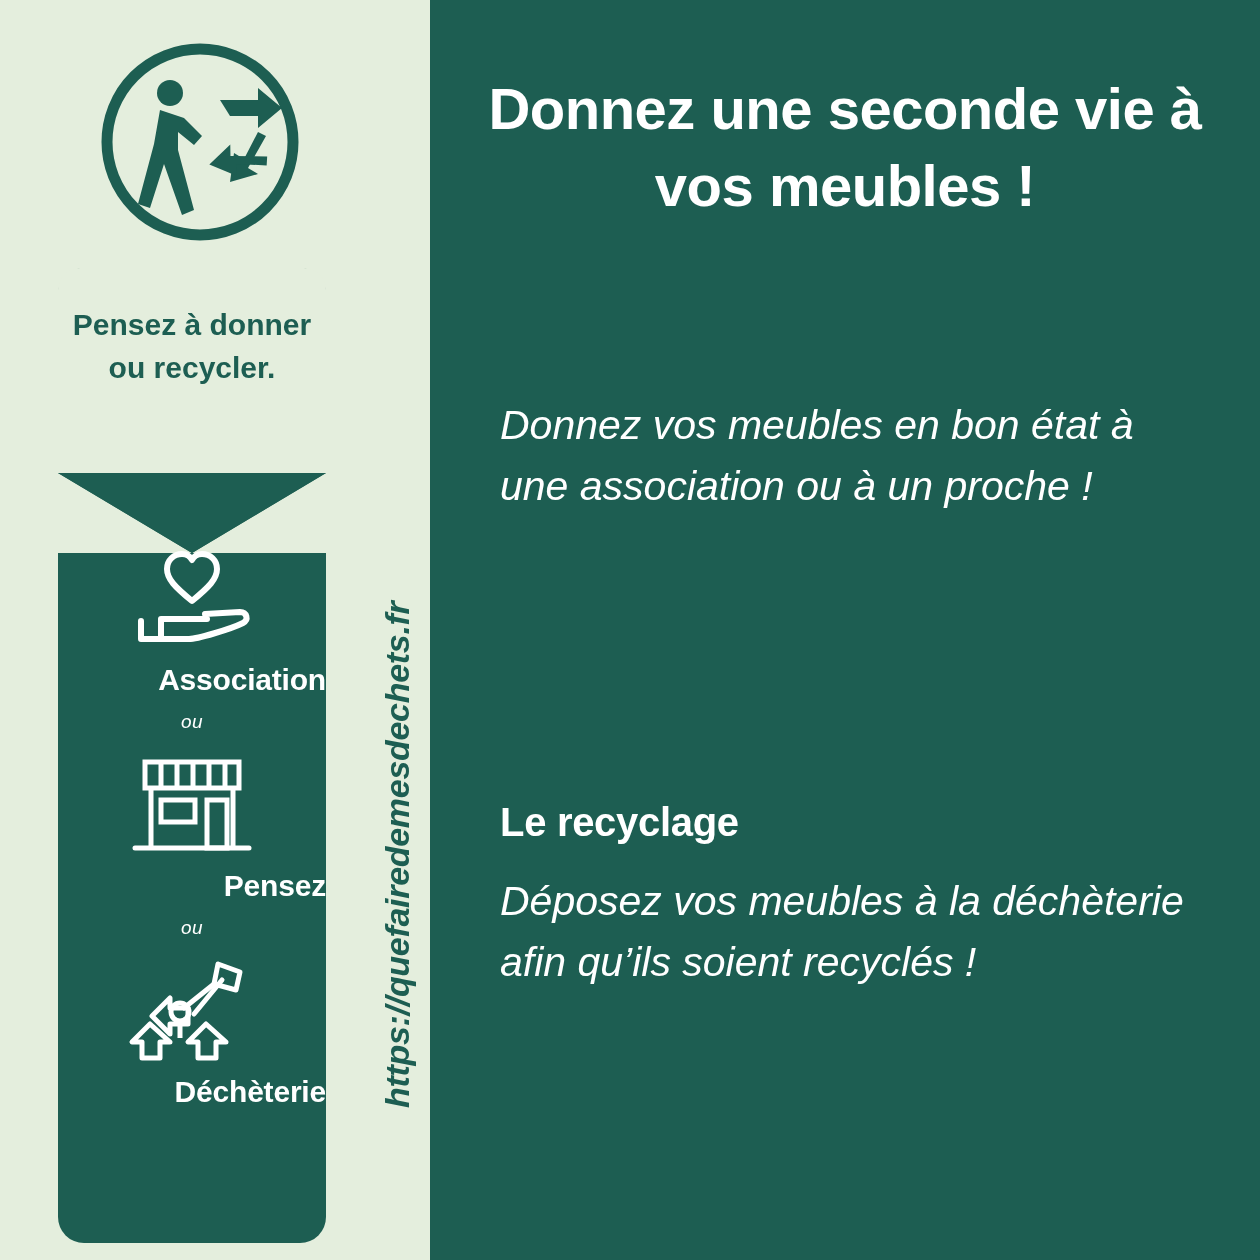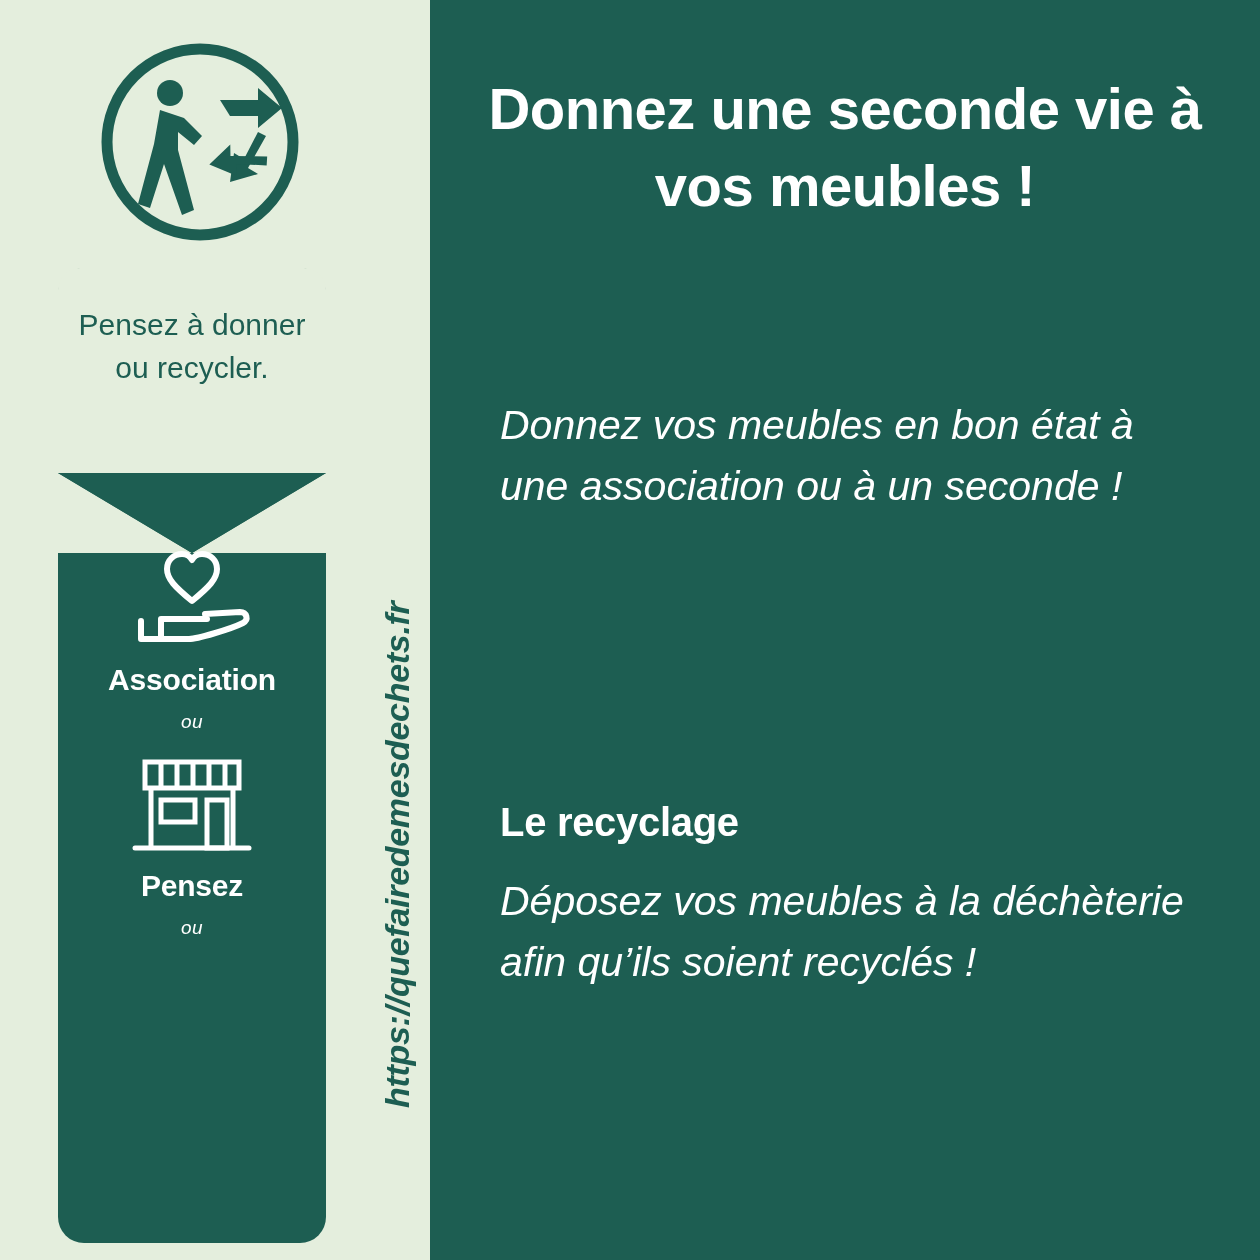--- a/index.html
+++ b/index.html
@@ -130,21 +130,21 @@
   }
 
   .ribbon-head-text {
     position: absolute;
     left: 0;
     top: 36px;
     width: 268px;
     text-align: center;
     color: #1d5e52;
     font-size: 30px;
-    font-weight: normal;
+    font-weight: bold;
     line-height: 1.42;
     padding: 0 14px;
     box-sizing: border-box;
   }
 
   .steps {
     position: absolute;
     left: 0;
     top: 275px;
     width: 268px;
@@ -158,20 +158,21 @@
     height: 110px;
     display: flex;
     align-items: center;
     justify-content: center;
   }
   .step-label {
     font-size: 30px;
     font-weight: bold;
     margin-top: 10px;
     letter-spacing: -0.2px;
+    text-align: right;
   }
   .step-sep {
     font-size: 19px;
     font-style: italic;
     margin: 14px 0 16px 0;
     color: #ffffff;
     letter-spacing: 0.5px;
   }
 
   
@@ -200,21 +201,21 @@
 </head>
 <body>
 
 <div class="poster">
 
   <div class="right-panel">
 
     <div class="headline">Donnez une seconde vie à vos meubles !</div>
 
     <div class="section don">
-      <p class="section-body">Donnez vos meubles en bon état à une association ou à un seconde !</p>
+      <p class="section-body">Donnez vos meubles en bon état à une association ou à un proche !</p>
     </div>
 
     <div class="section recyclage">
       <h2 class="section-title">Le recyclage</h2>
       <p class="section-body">Déposez vos meubles à la déchèterie afin qu’ils soient recyclés !</p>
     </div>
 
   </div>
 
   <div class="left-col">
@@ -263,20 +264,35 @@
               <rect x="44" y="56" width="34" height="22" fill="none" stroke="#ffffff" stroke-width="5"></rect>
               <rect x="90" y="56" width="20" height="48" fill="none" stroke="#ffffff" stroke-width="5"></rect>
               <path d="M18 104 L132 104" stroke="#ffffff" stroke-width="5" stroke-linecap="round"></path>
             </svg>
           </div>
           <div class="step-label">Pensez</div>
         </div>
 
         <div class="step-sep">ou</div>
 
+        <div class="step">
+          <div class="step-icon">
+            <svg viewBox="0 0 140 120" width="140" height="120" aria-hidden="true">
+              <path d="M96 14 L118 22 L114 40 L92 34 Z" fill="none" stroke="#ffffff" stroke-width="5" stroke-linejoin="round"></path>
+              <path d="M92 34 L62 58" stroke="#ffffff" stroke-width="5" stroke-linecap="round"></path>
+              <path d="M100 30 L72 64" stroke="#ffffff" stroke-width="5" stroke-linecap="round"></path>
+              <circle cx="58" cy="62" r="9" fill="none" stroke="#ffffff" stroke-width="5"></circle>
+              <path d="M58 72 L58 88" stroke="#ffffff" stroke-width="5"></path>
+              <path d="M30 58 L48 58 L48 48 L66 66 L48 84 L48 74 L30 74 Z" fill="none" stroke="#ffffff" stroke-width="5" stroke-linejoin="round" transform="rotate(180 48 66)"></path>
+              <path d="M28 74 L10 92 L20 92 L20 108 L38 108 L38 92 L48 92 Z" fill="none" stroke="#ffffff" stroke-width="5" stroke-linejoin="round"></path>
+              <path d="M84 74 L66 92 L76 92 L76 108 L94 108 L94 92 L104 92 Z" fill="none" stroke="#ffffff" stroke-width="5" stroke-linejoin="round"></path>
+            </svg>
+          </div>
+          <div class="step-label">Déchèterie</div>
+        </div>
 
       </div>
     </div>
 
     <div class="vurl">
       <span>https://quefairedemesdechets.fr</span>
     </div>
 
   </div>
 </div>

